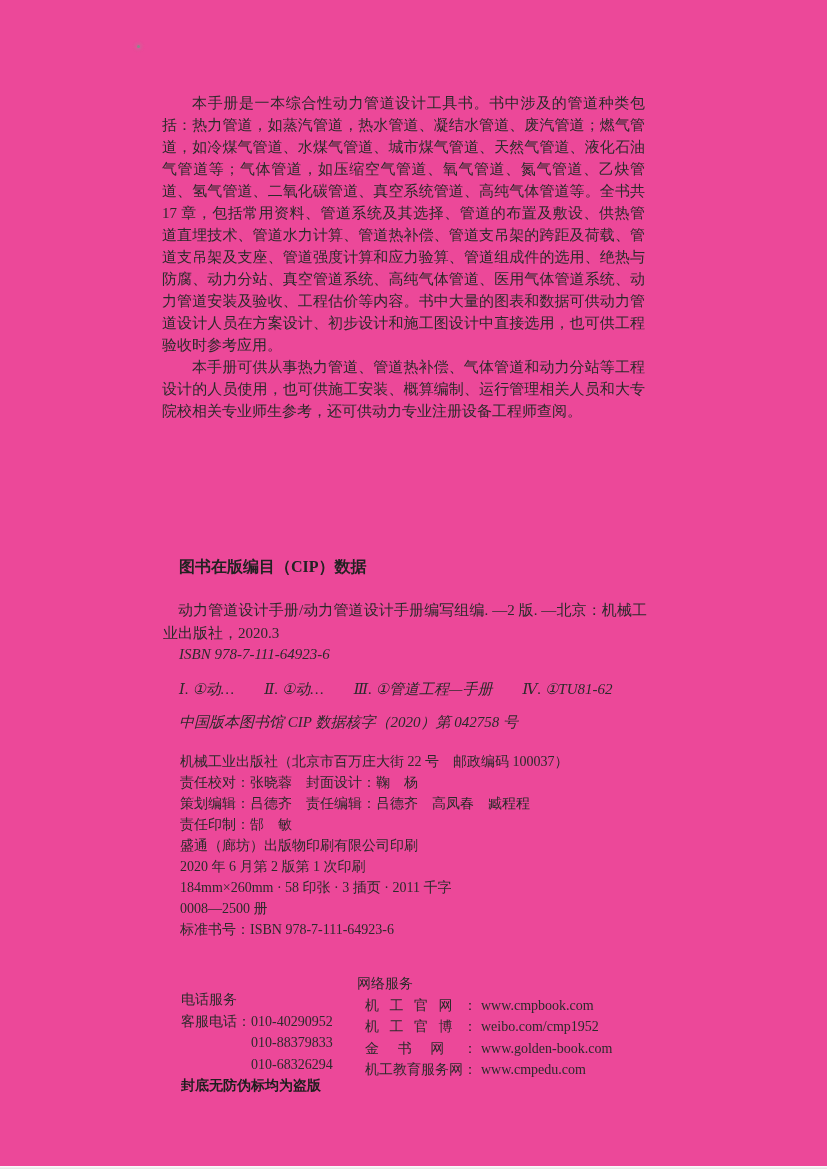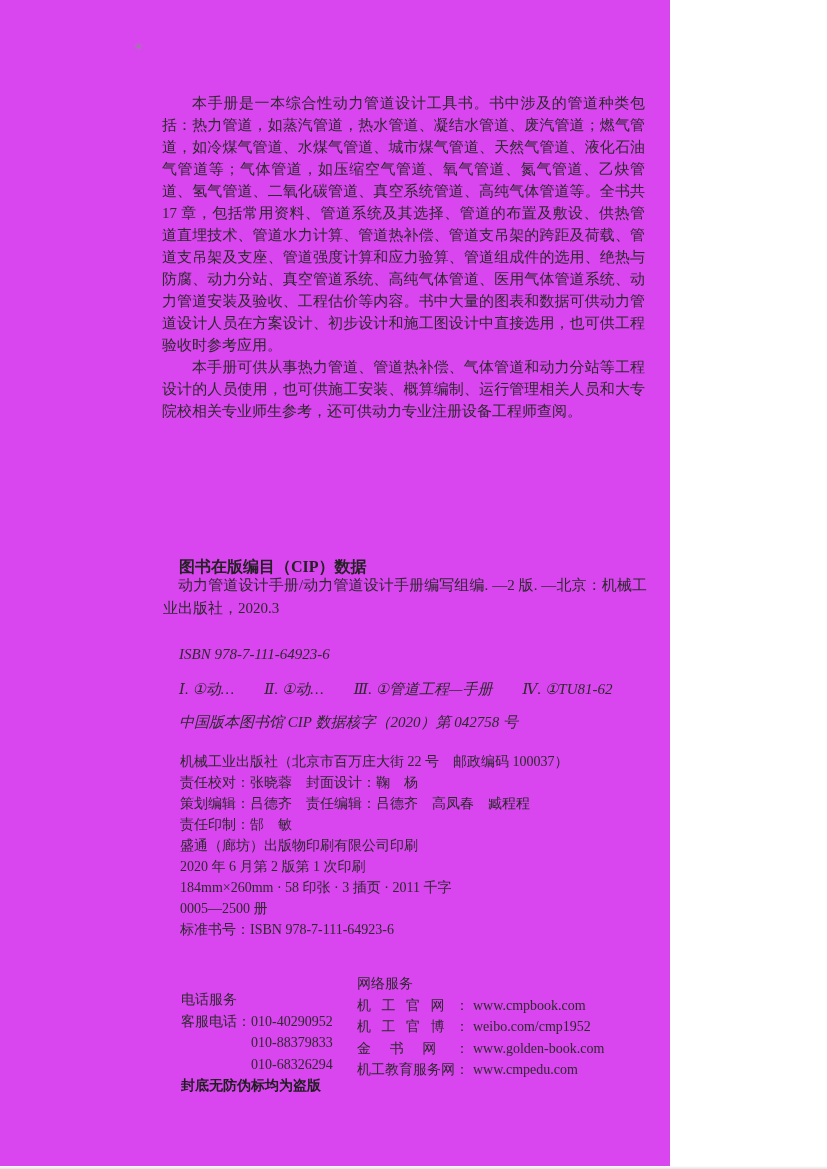--- a/index.html
+++ b/index.html
@@ -4,21 +4,21 @@
 <style>
   * { box-sizing: border-box; }
   html, body { margin: 0; padding: 0; }
   body {
     width: 827px; height: 1169px;
     background: #ffffff;
     font-family: "Liberation Serif", "DejaVu Serif", serif;
     color: #2b2b2b;
     overflow: hidden;
   }
-  .page { position: relative; width: 670px; height: 1169px; background: #d946ef; }
+  .page { position: relative; width: 827px; height: 1169px; background: #ec4899; }
   p { margin: 0; }
 
   
   .speck {
     position: absolute; left: 137px; top: 45px;
     width: 3px; height: 3px; border-radius: 50%;
     background: #8a8a8a; box-shadow: 0 0 3px 2px rgba(150,150,150,.25);
   }
 
   
@@ -29,21 +29,21 @@
   }
   .intro p { text-indent: 2em; }
 
   
   .cip-heading {
     position: absolute; left: 179px; top: 557px;
     font-size: 16px; font-weight: bold; color: #222;
     line-height: 20px;
   }
   .cip-entry {
-    position: absolute; left: 163px; top: 574px; width: 484px;
+    position: absolute; left: 163px; top: 599px; width: 484px;
     font-size: 15px; line-height: 22.5px; text-indent: 1em; text-align: justify;
   }
   .cip-line { position: absolute; left: 179px; font-size: 15px; line-height: 20px; font-style: italic; }
   .cip-isbn   { top: 644px; }
   .cip-class  { top: 679px; }
   .cip-record { top: 712px; }
 
   
   .colophon {
     position: absolute; left: 180px; top: 751px; width: 480px;
@@ -56,20 +56,21 @@
     font-size: 14px; line-height: 21.5px;
   }
   .svc-col-left  { position: absolute; left: 0; top: 16px; width: 175px; }
   .svc-col-right { position: absolute; left: 176px; top: 0; width: 330px; }
   .num-indent { margin-left: 70px; }
   .warning { font-weight: bold; color: #1e1e1e; }
   .net-label {
     display: inline-block; width: 112px;
     text-align: justify; text-align-last: justify;
     vertical-align: top;
+    margin-left: 8px;
   }
   .net-url { padding-left: 4px; }
 
   
   .page-bottom-edge {
     position: absolute; left: 0; top: 1166px; width: 827px; height: 3px;
     background: linear-gradient(#ffffff, #e3e3e3);
   }
 </style>
 </head>
@@ -91,21 +92,21 @@
   <p class="cip-line cip-record">中国版本图书馆 CIP 数据核字（2020）第 042758 号</p>
 
   <section class="colophon">
     <p>机械工业出版社（北京市百万庄大街 22 号　邮政编码 100037）</p>
     <p>责任校对：张晓蓉　封面设计：鞠　杨</p>
     <p>策划编辑：吕德齐　责任编辑：吕德齐　高凤春　臧程程</p>
     <p>责任印制：郜　敏</p>
     <p>盛通（廊坊）出版物印刷有限公司印刷</p>
     <p>2020 年 6 月第 2 版第 1 次印刷</p>
     <p>184mm×260mm · 58 印张 · 3 插页 · 2011 千字</p>
-    <p>0005—2500 册</p>
+    <p>0008—2500 册</p>
     <p>标准书号：ISBN 978-7-111-64923-6</p>
   </section>
 
   <section class="services">
     <div class="svc-col-left">
       <p>电话服务</p>
       <p><span>客服电话：</span><span>010-40290952</span></p>
       <p class="num-indent">010-88379833</p>
       <p class="num-indent">010-68326294</p>
       <p class="warning">封底无防伪标均为盗版</p>

